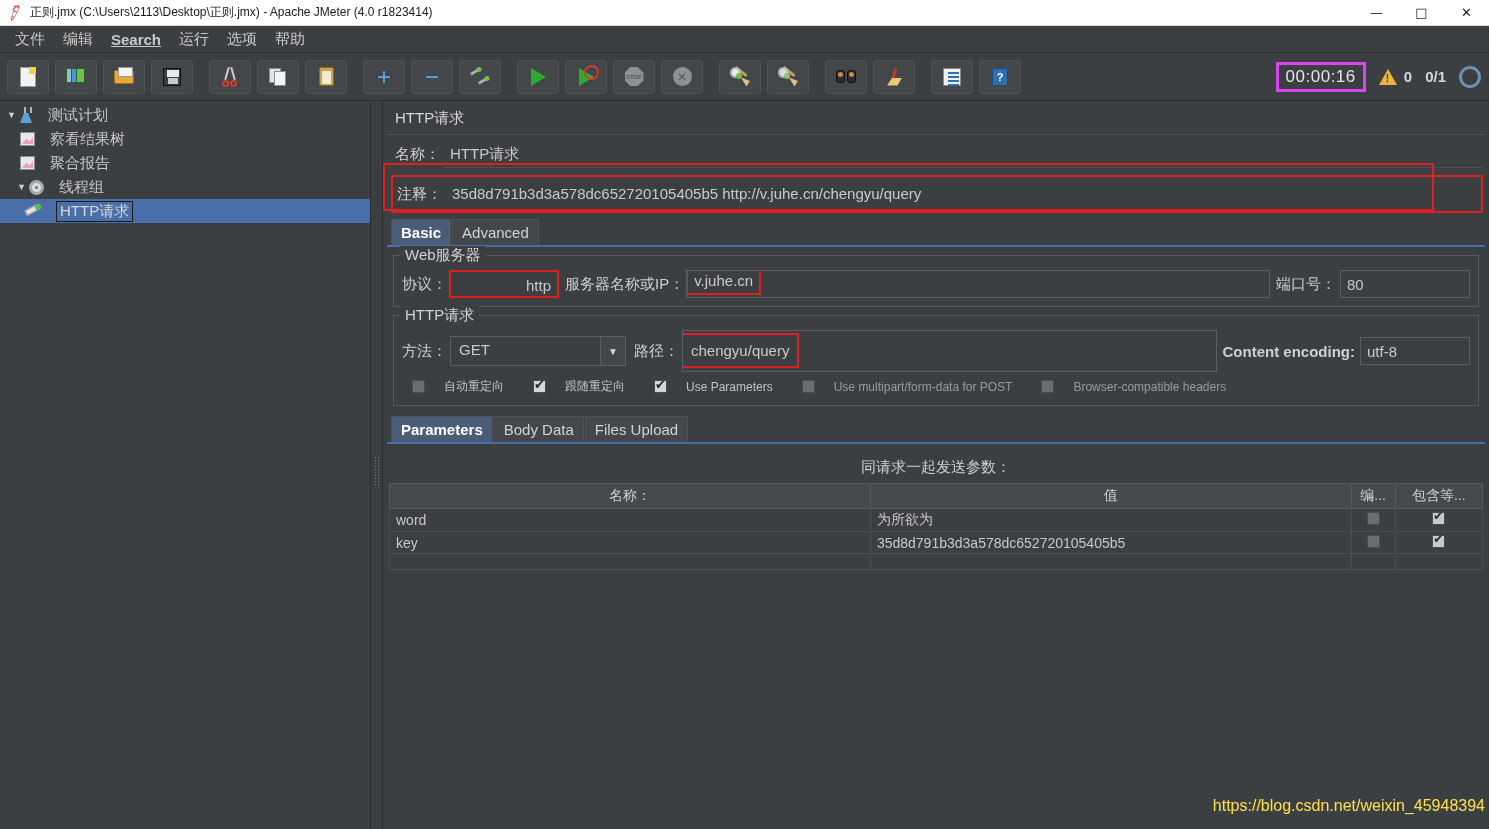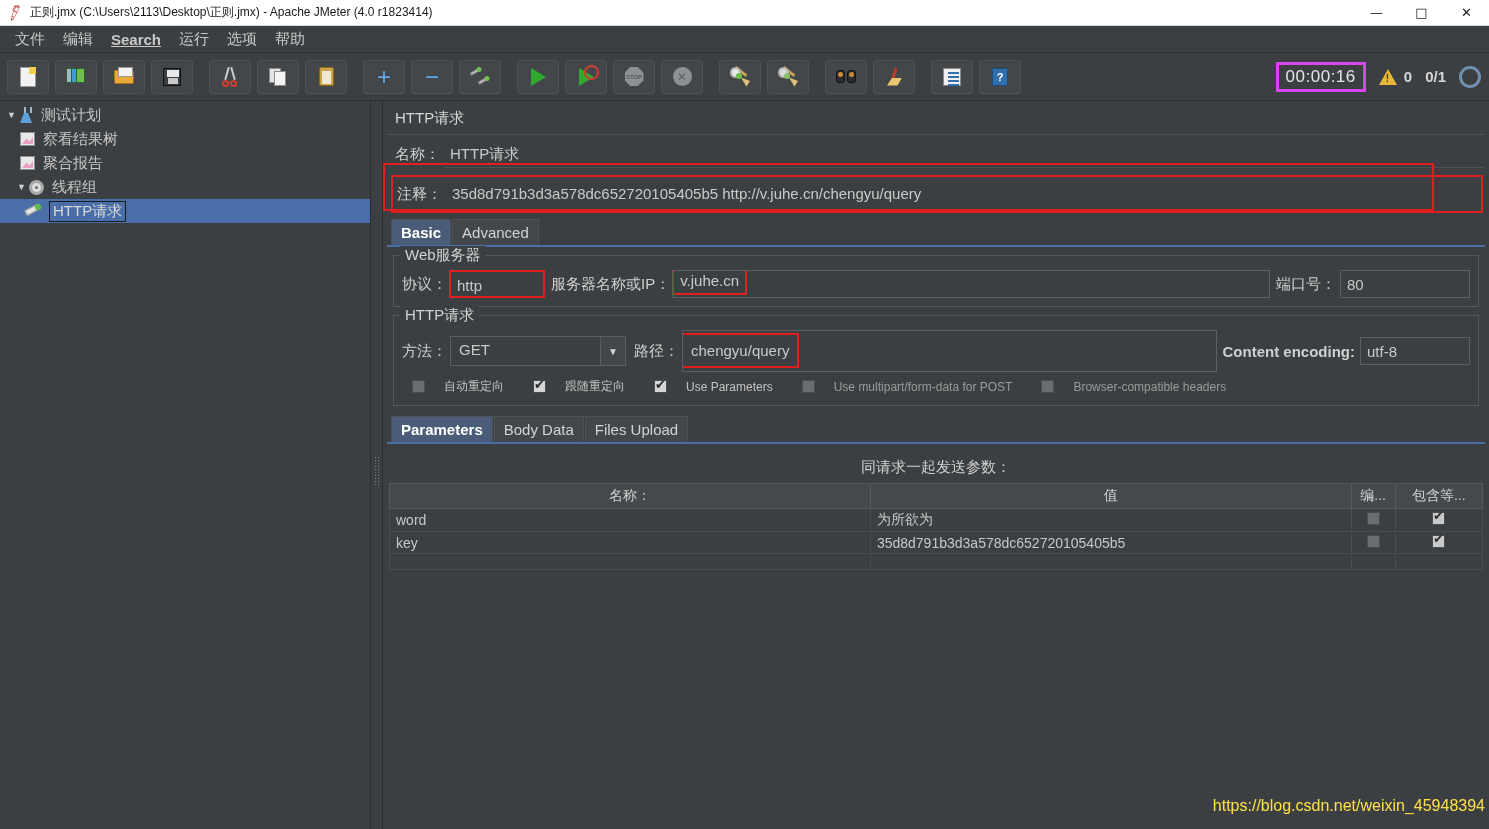--- a/index.html
+++ b/index.html
@@ -172,21 +172,21 @@
     background-image: radial-gradient(#8a8d8f 1px, transparent 1px);
     background-size: 3px 3px; opacity: .8; }
   .form-panel { flex: 1; background: #3c3f41; position: relative; overflow: hidden; }
 
   
   .tree { padding-top: 2px; font-size: 15px; }
   .tnode { display: flex; align-items: center; height: 24px; padding-left: 4px;
     white-space: nowrap; }
   .tnode.sel { background: #4a6fa8; }
   .tnode .arrow { width: 15px; font-size: 9px; color: #cfcfcf; text-align: center; }
-  .tnode .tlabel { color: #c6c6c6; font-size: 15px; margin-left: 8px; }
+  .tnode .tlabel { color: #c6c6c6; font-size: 15px; margin-left: 15px; }
   .tnode.sel .tlabel { color: #d7d7d7; border: 1px solid #1c1c1c; padding: 0 3px; }
   .ind1 { padding-left: 20px; } .ind2 { padding-left: 24px; }
   .flask { width: 14px; height: 16px; position: relative; }
   .flask::before { content:""; position:absolute; left:5px; top:0; width:4px;
     height:6px; border-left:2px solid #9fb8cf; border-right:2px solid #9fb8cf; }
   .flask::after { content:""; position:absolute; left:1px; bottom:0; width:12px;
     height:10px; background:#5d9fd6; clip-path: polygon(33% 0,67% 0,100% 100%,0 100%); }
   .chart-ic { width: 15px; height: 14px; background: #e8e8e8; border: 1px solid #8f8f8f;
     position: relative; }
   .chart-ic::after { content:""; position:absolute; left:1px; bottom:1px; width:11px;
@@ -504,21 +504,21 @@
       <div class="tabs">
         <div class="tab active">Basic</div>
         <div class="tab">Advanced</div>
       </div>
       <div class="tab-underline"></div>
 
       <div class="group">
         <span class="gtitle">Web服务器</span>
         <div style="display:flex; align-items:center;">
           <span class="lbl">协议：</span>
-          <span class="inp redbox" style="width:96px; margin-left:2px;">http</span>
+          <span class="inp redbox" style="width:110px; margin-left:2px;text-align:right;">http</span>
           <span class="lbl" style="margin-left:6px;">服务器名称或IP：</span>
           <span class="inp" style="flex:1; margin-left:2px; margin-right:6px; position:relative;">
             <span class="redbox" style="position:absolute; left:-1px; top:-5px; padding:3px 6px; background:#3c3f41;">v.juhe.cn</span>
           </span>
           <span class="lbl">端口号：</span>
           <span class="inp" style="width:130px; margin-left:4px;">80</span>
         </div>
       </div>
 
       <div class="group">

